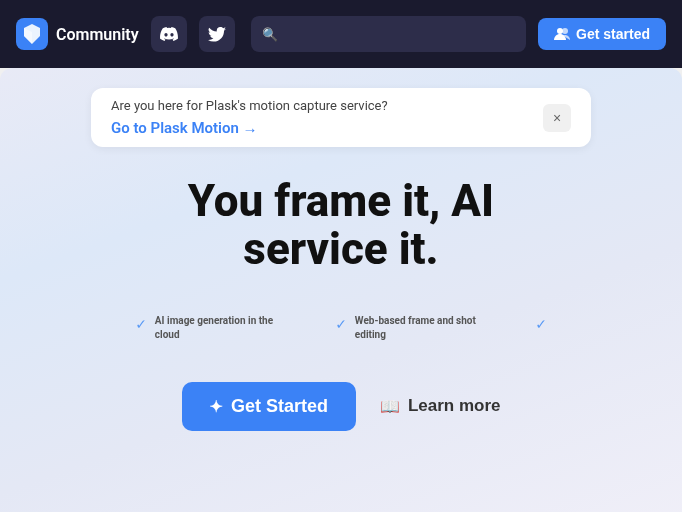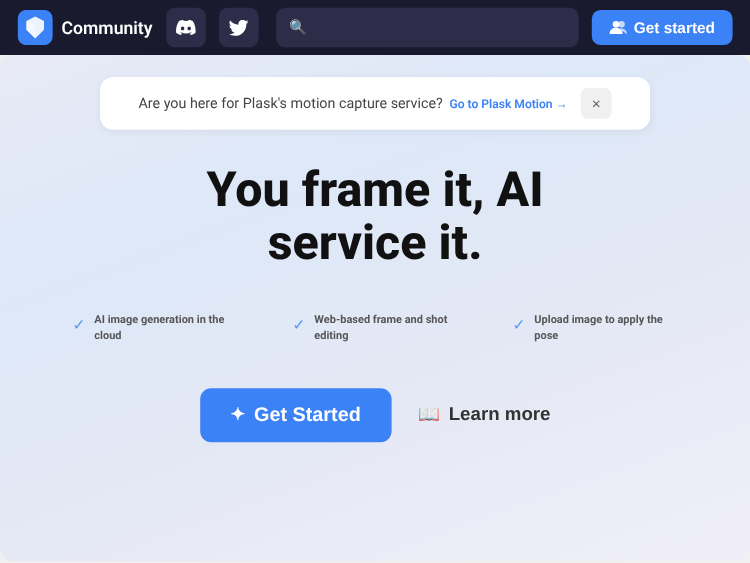--- a/index.html
+++ b/index.html
@@ -15,21 +15,21 @@
       background: #f0f0f0;
       overflow: hidden;
     }
 
     
     .navbar {
       display: flex;
       align-items: center;
       background: #1a1a2e;
       padding: 0 16px;
-      height: 50px;
+      height: 68px;
       gap: 12px;
     }
 
     .nav-logo {
       display: flex;
       align-items: center;
       gap: 8px;
     }
 
     .logo-icon {
@@ -108,21 +108,21 @@
       flex-direction: column;
       align-items: center;
       padding: 20px 40px 30px;
       position: relative;
     }
 
     
     .banner {
       display: flex;
       align-items: center;
-      justify-content: center;
+      justify-content: flex-end;
       background: white;
       border-radius: 12px;
       padding: 10px 20px;
       width: 100%;
       max-width: 500px;
       margin-bottom: 30px;
       box-shadow: 0 2px 8px rgba(0,0,0,0.06);
     }
 
     .banner-text {
@@ -130,21 +130,21 @@
       color: #444;
       display: flex;
       align-items: center;
       gap: 6px;
       flex-wrap: wrap;
     }
 
     .banner-link {
       color: #3b82f6;
       font-weight: 600;
-      font-size: 11px;
+      font-size: 15px;
     }
 
     .banner-close {
       background: #f0f0f0;
       border: none;
       border-radius: 6px;
       width: 28px;
       height: 28px;
       cursor: pointer;
       display: flex;
@@ -297,21 +297,20 @@
     <div class="feature-item">
       <span class="check-icon">✓</span>
       <span class="feature-text">AI image generation in the cloud</span>
     </div>
     <div class="feature-item">
       <span class="check-icon">✓</span>
       <span class="feature-text">Web-based frame and shot editing</span>
     </div>
     <div class="feature-item">
       <span class="check-icon">✓</span>
-      <span class="feature-text">Upload image to apply the pose</span>
     </div>
   </div>
 
   <div class="cta-row">
     <button class="get-started-btn-main">
       <span class="sparkle-icon">✦</span>
       <span>Get Started</span>
     </button>
     <button class="learn-more-btn">
       <span class="book-icon">📖</span>

